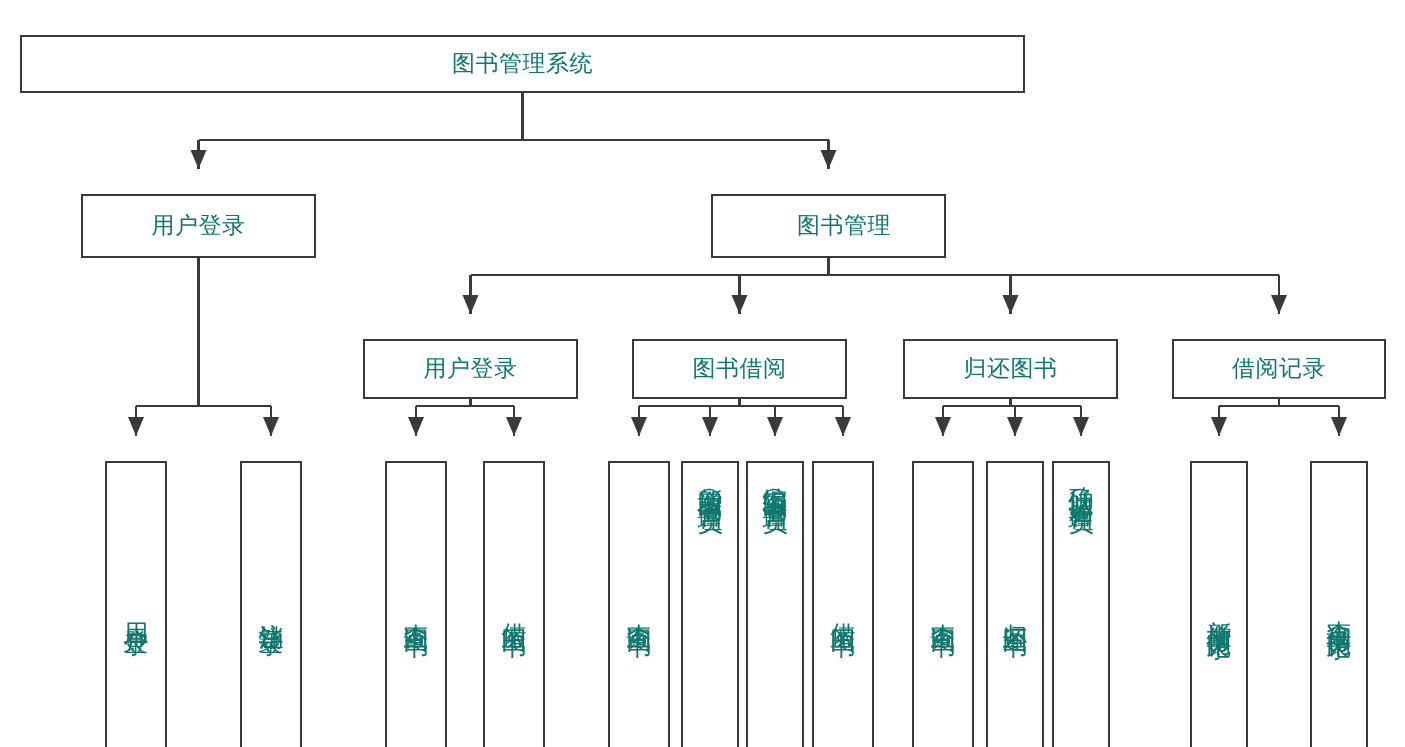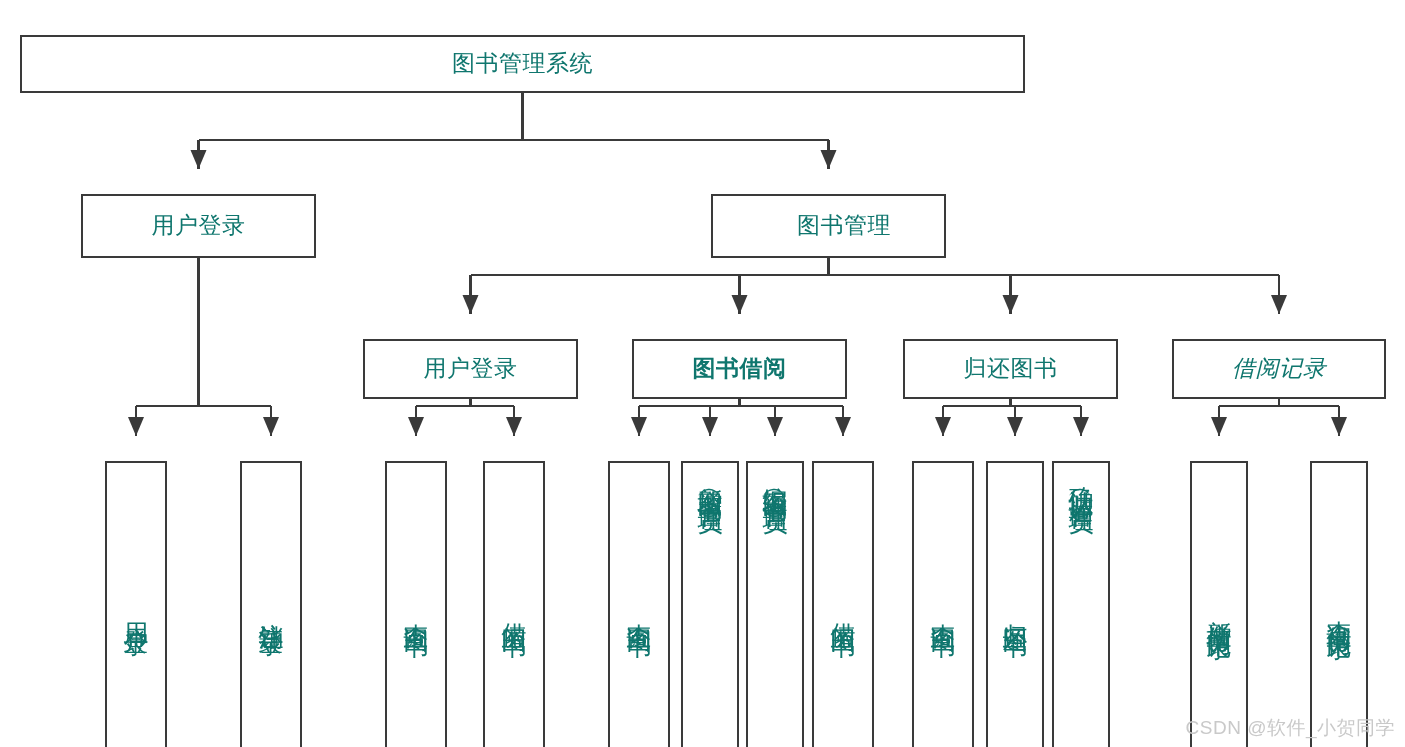--- a/index.html
+++ b/index.html
@@ -135,27 +135,27 @@
       </div>
       <div class="node horiz" style="left: 81px; top: 170px; width: 235px; height: 64px;">
         <span class="label">用户登录</span>
       </div>
       <div class="node horiz" style="left: 711px; top: 170px; width: 235px; height: 64px; padding-left: 31px;">
         <span class="label">图书管理</span>
       </div>
       <div class="node horiz" style="left: 363px; top: 315px; width: 215px; height: 60px;">
         <span class="label">用户登录</span>
       </div>
-      <div class="node horiz" style="left: 632px; top: 315px; width: 215px; height: 60px; font-weight: bold;">
+      <div class="node horiz" style="left: 632px; top: 315px; width: 215px; height: 60px;">
         <span class="label">图书借阅</span>
       </div>
       <div class="node horiz" style="left: 903px; top: 315px; width: 215px; height: 60px;">
         <span class="label">归还图书</span>
       </div>
-      <div class="node horiz" style="left: 1172px; top: 315px; width: 214px; height: 60px; font-style: italic;">
+      <div class="node horiz" style="left: 1172px; top: 315px; width: 214px; height: 60px;">
         <span class="label">借阅记录</span>
       </div>
       <div class="node vert centered" style="left: 105px; top: 437px; width: 62px; height: 298px;">
         <span class="label">用户登录</span>
       </div>
       <div class="node vert centered" style="left: 240px; top: 437px; width: 62px; height: 298px;">
         <span class="label">注销登录</span>
       </div>
       <div class="node vert centered" style="left: 385px; top: 437px; width: 62px; height: 298px;">
         <span class="label">查询图书</span>
@@ -184,14 +184,13 @@
       <div class="node vert" style="left: 1052px; top: 437px; width: 58px; height: 298px;">
         <span class="label">确认归还（管理员）</span>
       </div>
       <div class="node vert centered" style="left: 1190px; top: 437px; width: 58px; height: 298px;">
         <span class="label">新增借阅记录</span>
       </div>
       <div class="node vert centered" style="left: 1310px; top: 437px; width: 58px; height: 298px;">
         <span class="label">查询借阅记录</span>
       </div>
     </div>
-  <div id="watermark">CSDN @软件_小贺同学</div>
 </div>
 
 </body></html>

